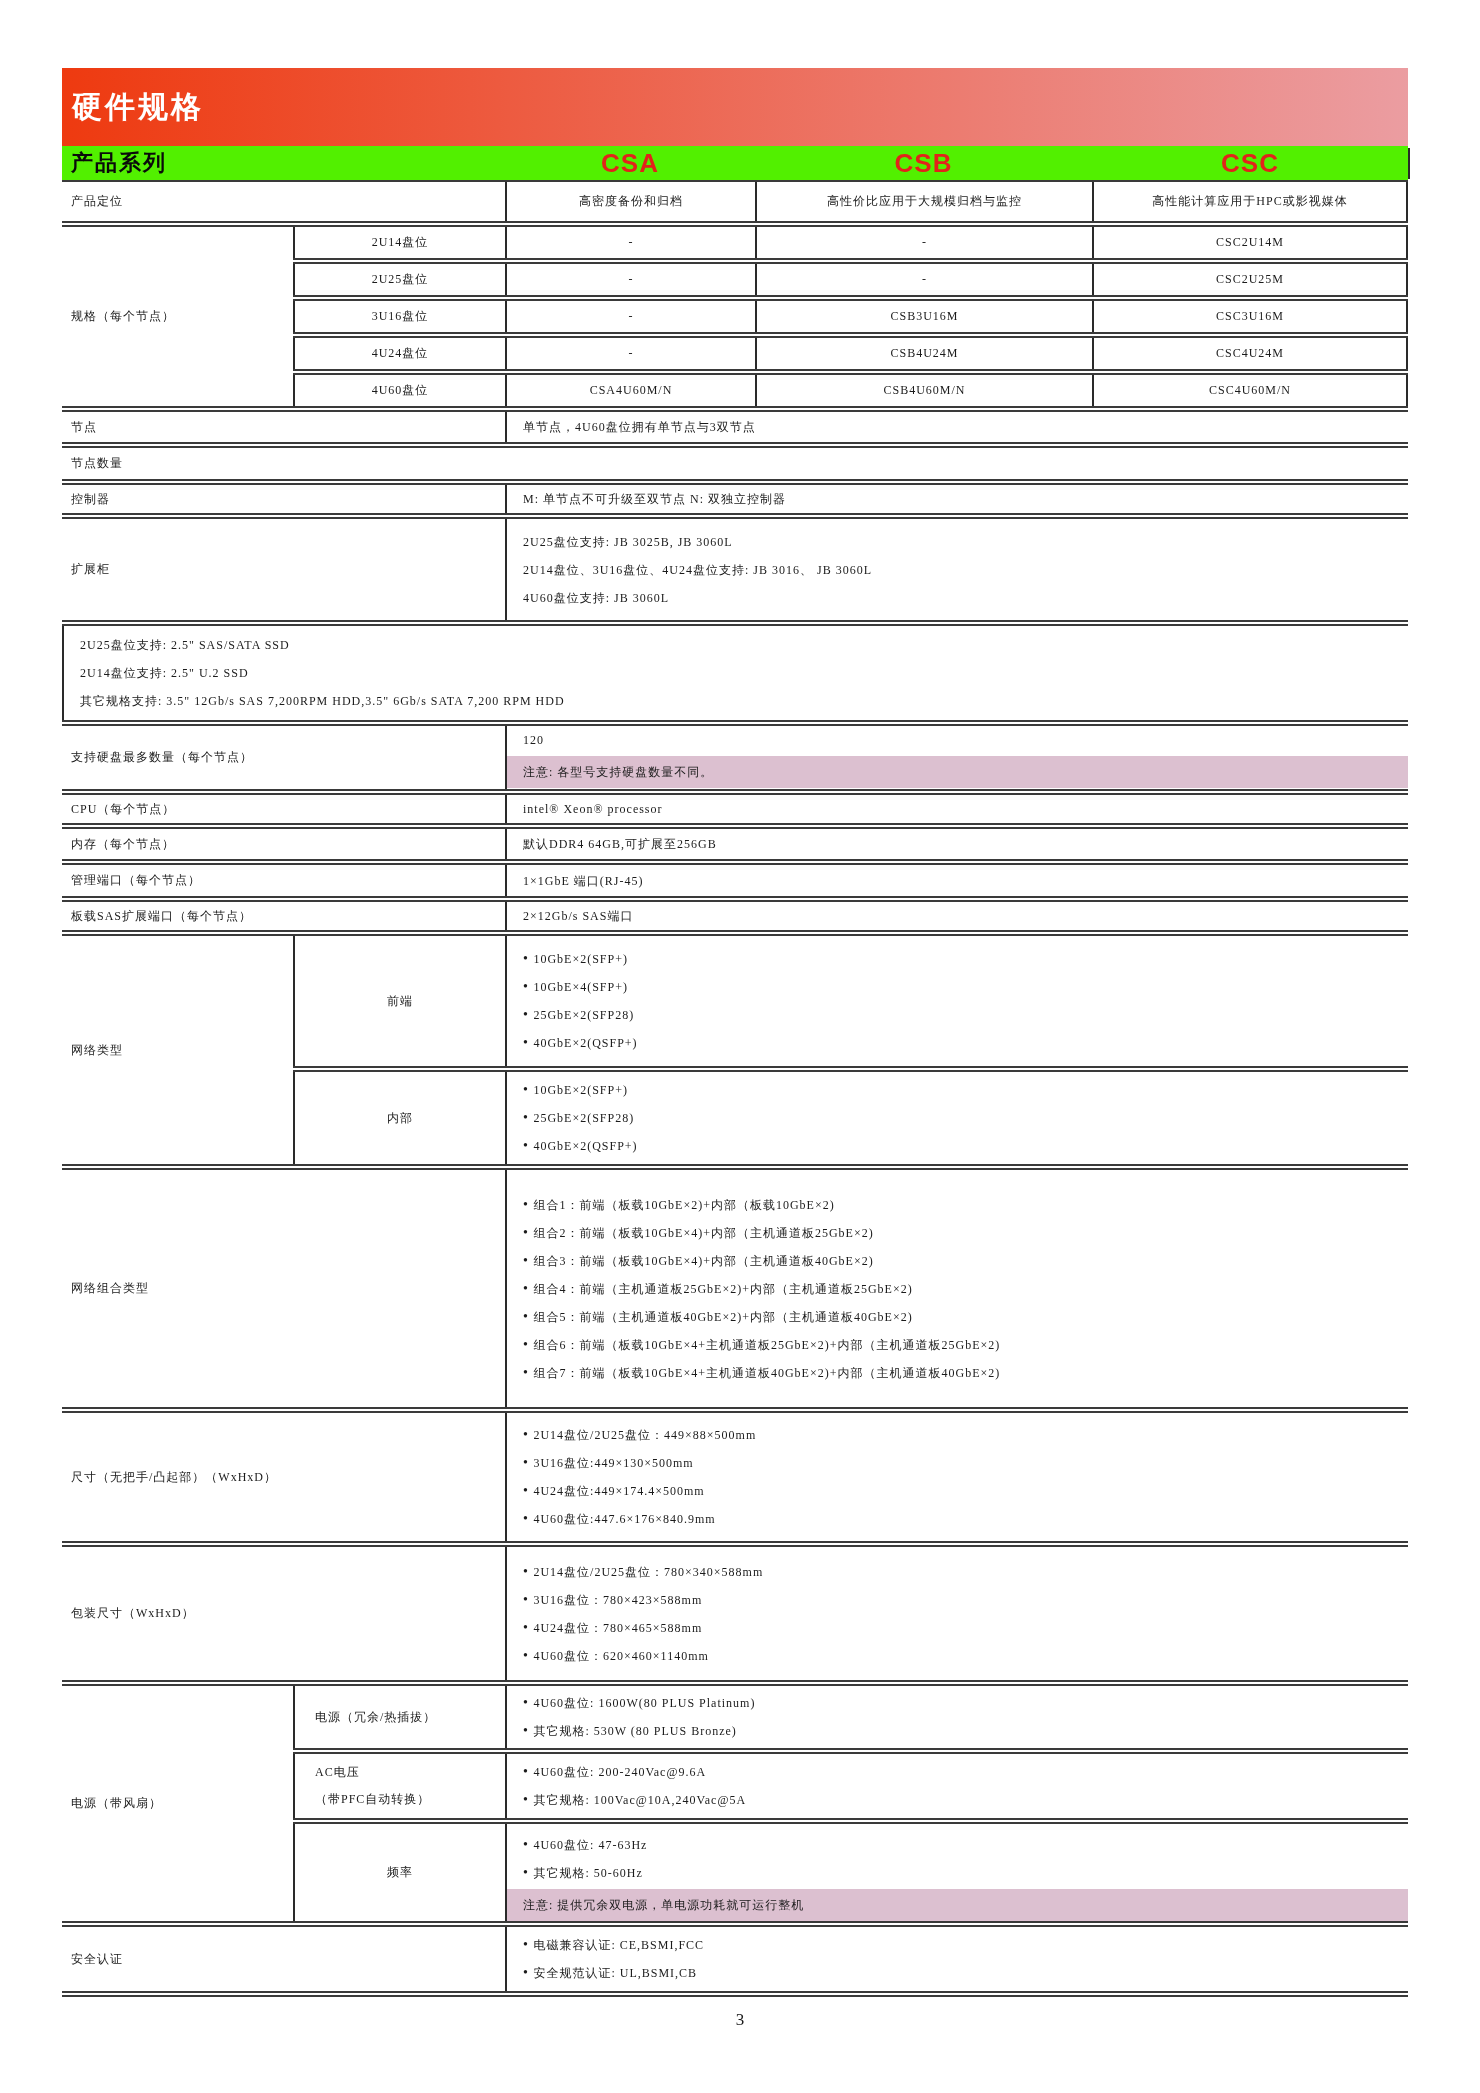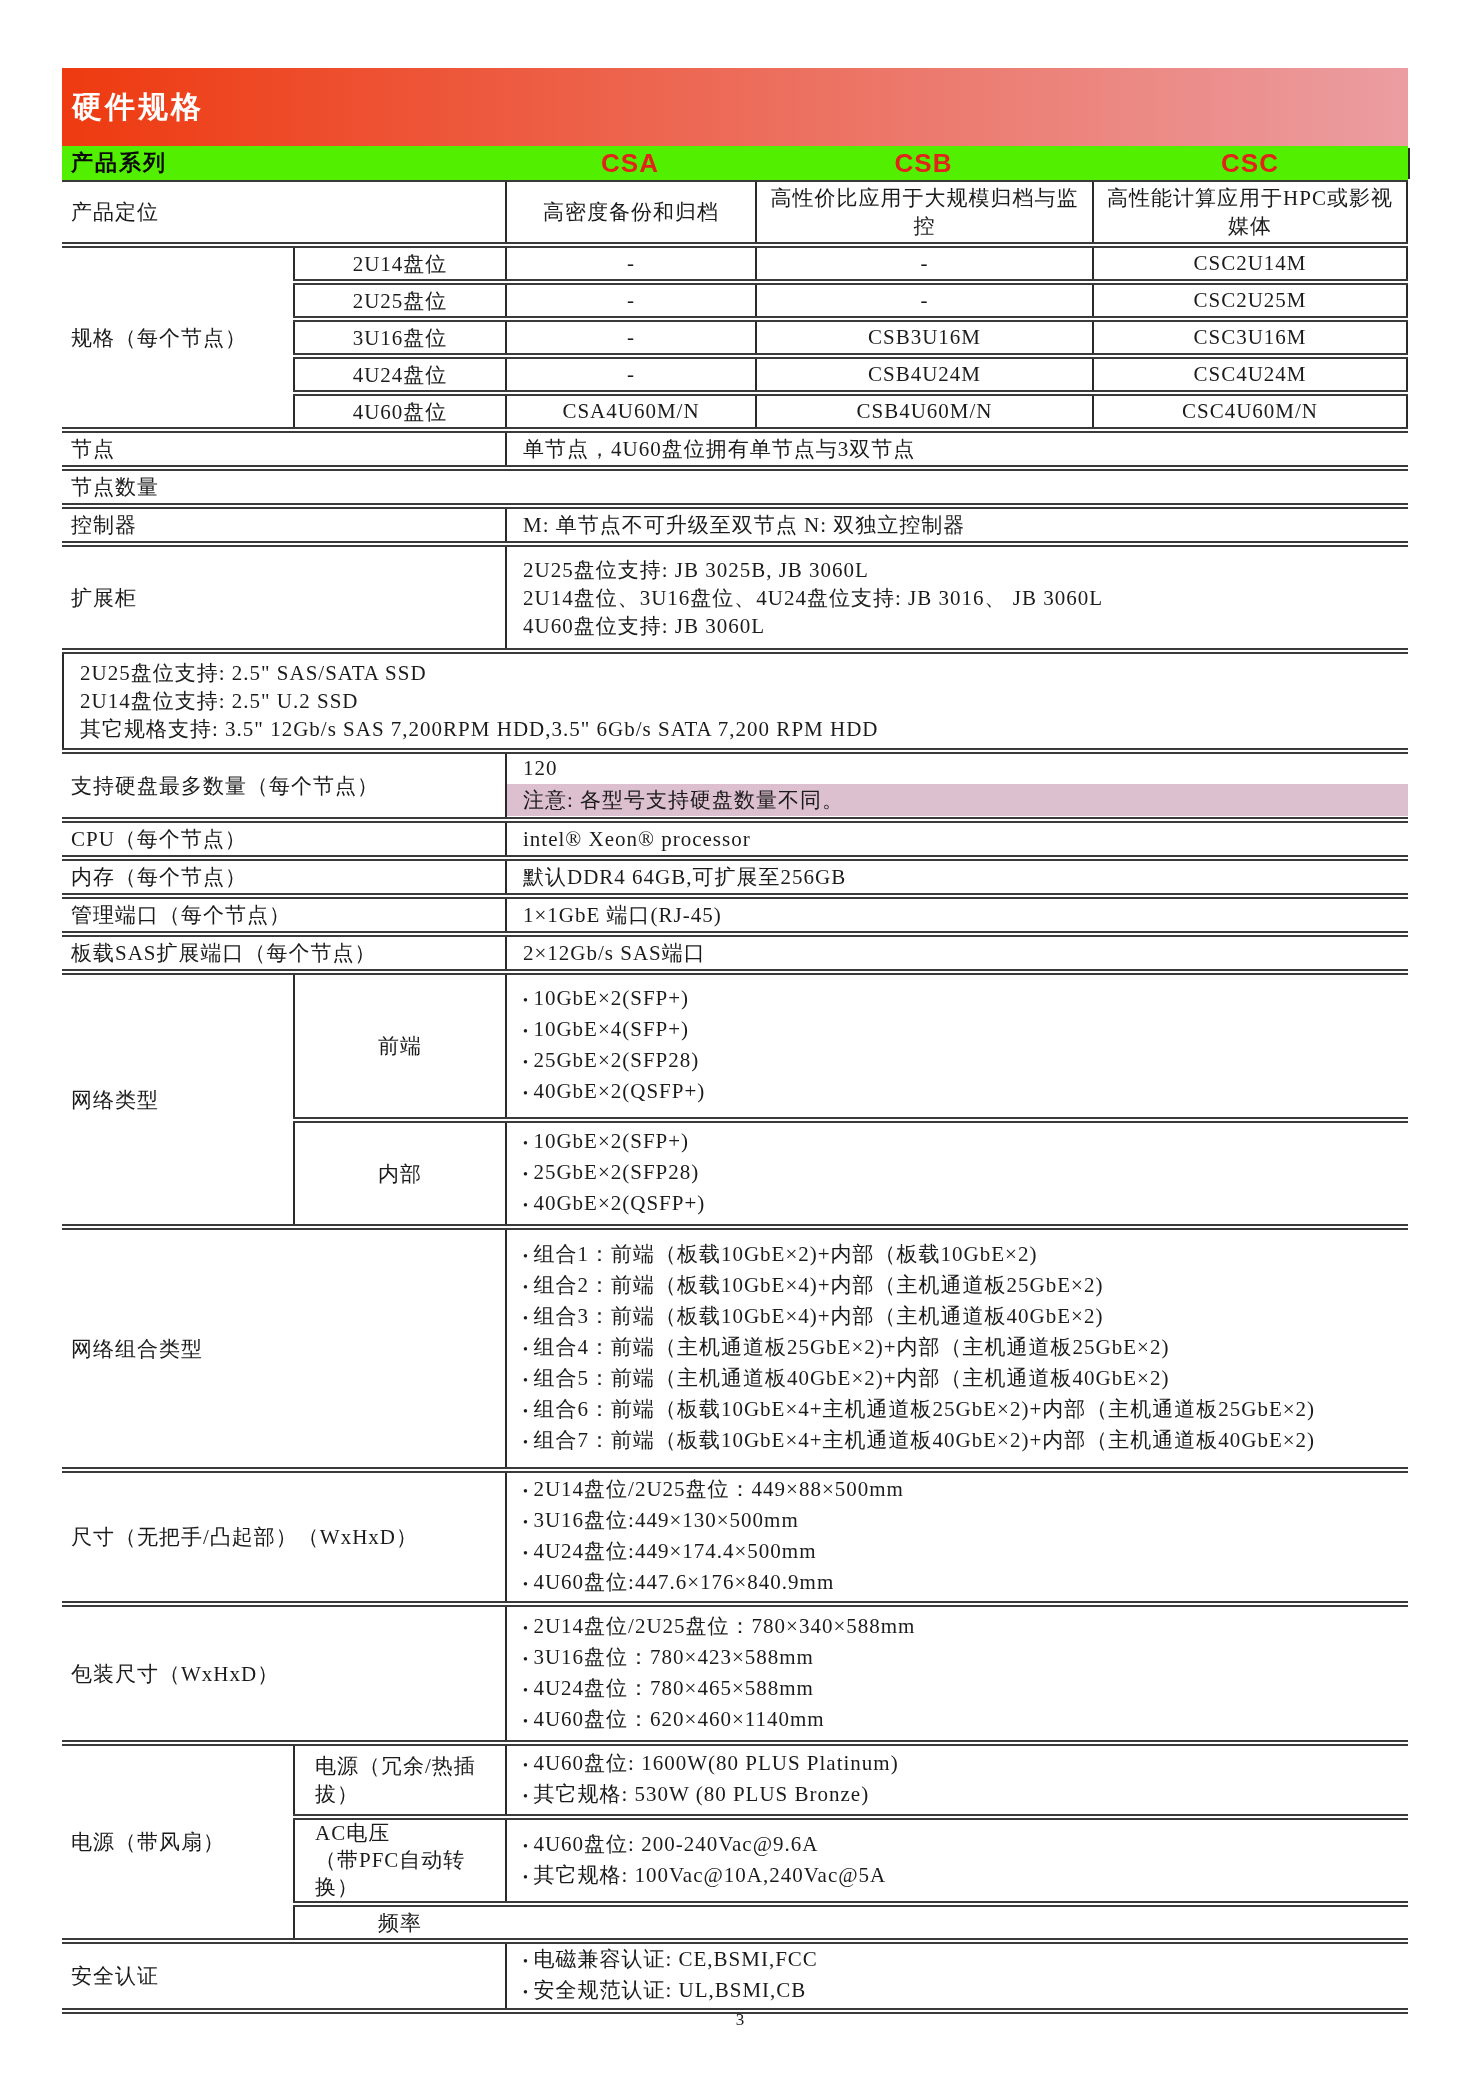--- a/index.html
+++ b/index.html
@@ -26,21 +26,21 @@
   }
   .series-bar{
     height:34px;background:#52f000;
     display:flex;align-items:center;
     font-family:"Liberation Sans","DejaVu Sans",sans-serif;font-weight:bold;
   }
   .series-label{width:443px;box-sizing:border-box;padding-left:9px;font-size:22px;color:#0a0a0a;letter-spacing:2px;flex:none;}
   .series-col{color:#e2231a;font-size:26px;text-align:center;flex:none;letter-spacing:1px;}
 
   
-  .spec-table{border-bottom:6px double #3a3a3a;font-size:21px;}
+  .spec-table{border-bottom:6px double #3a3a3a;font-size:12px;}
   .trow{display:flex;border-top:6px double #3a3a3a;}
   .trow.tfirst{border-top:2px solid #3a3a3a;}
 
   .cA{width:443px;flex:none;display:flex;align-items:center;padding:2px 6px 2px 9px;box-sizing:border-box;letter-spacing:1px;}
   .cAo{width:231px;flex:none;display:flex;align-items:center;padding:2px 6px 2px 9px;box-sizing:border-box;letter-spacing:1px;}
   .cB{width:212px;flex:none;border-left:2px solid #2a2a2a;display:flex;align-items:center;justify-content:center;text-align:center;box-sizing:border-box;letter-spacing:1px;}
   .cB.left{justify-content:flex-start;text-align:left;padding-left:20px;}
   .cV{flex:1;border-left:2px solid #2a2a2a;display:flex;flex-direction:column;justify-content:center;box-sizing:border-box;min-width:0;}
   .c3{flex:none;border-left:2px solid #2a2a2a;display:flex;align-items:center;justify-content:center;text-align:center;box-sizing:border-box;padding:2px 4px;letter-spacing:1px;}
   .w-csa{width:250px;}
@@ -266,20 +266,25 @@
                 <span>（带PFC自动转换）</span>
               </div>
             </div>
             <div class="cV" style="padding:4px 0;">
               <div class="vline bullet">4U60盘位: 200-240Vac@9.6A</div>
               <div class="vline bullet">其它规格: 100Vac@10A,240Vac@5A</div>
             </div>
           </div>
           <div class="subrow">
             <div class="cB">频率</div>
+            <div class="cV" style="justify-content:flex-start;padding-top:7px;">
+              <div class="vline bullet">4U60盘位: 47-63Hz</div>
+              <div class="vline bullet">其它规格: 50-60Hz</div>
+              <div class="note">注意: 提供冗余双电源，单电源功耗就可运行整机</div>
+            </div>
           </div>
         </div>
       </div>
 
       <div class="trow" style="min-height:64px">
         <div class="cA">安全认证</div>
         <div class="cV">
           <div class="vline bullet">电磁兼容认证: CE,BSMI,FCC</div>
           <div class="vline bullet">安全规范认证: UL,BSMI,CB</div>
         </div>

